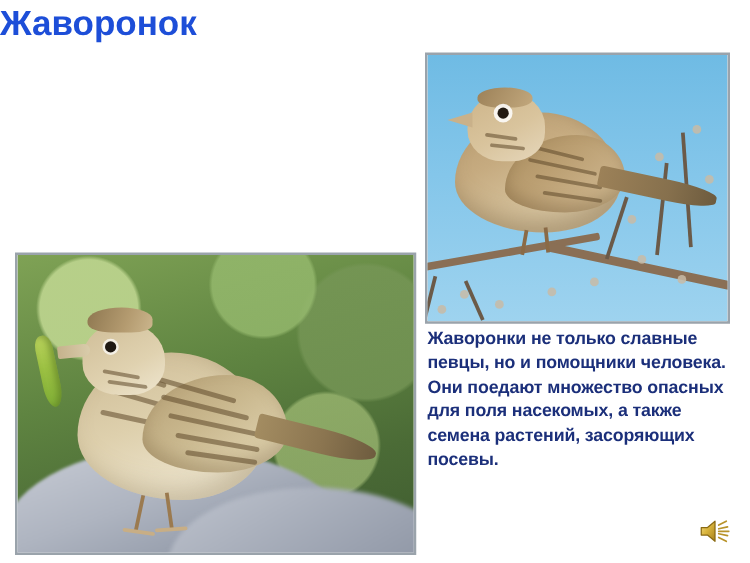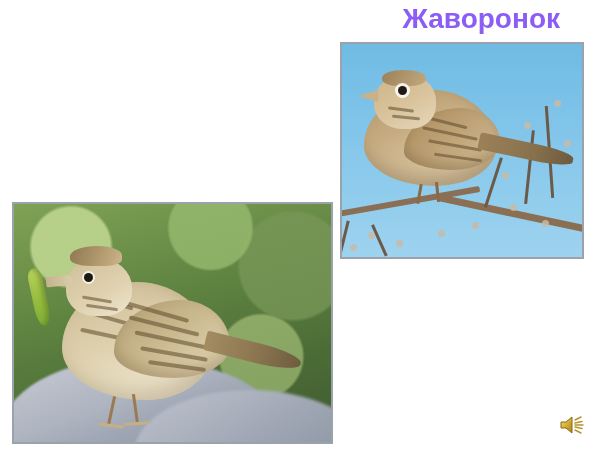--- a/index.html
+++ b/index.html
@@ -22,24 +22,24 @@
     height: 450px;
     background: #ffffff;
   }
 
   
   .slide-title {
     position: absolute;
     left: 0;
     top: 2px;
     width: 560px;
-    text-align: right;
+    text-align: left;
     font-size: 28px;
     font-weight: bold;
-    color: #8b5cf6;
+    color: #1d4ed8;
     letter-spacing: 0px;
     line-height: 34px;
     white-space: nowrap;
   }
 
   
   .body-text {
     position: absolute;
     color: #1b2f7a;
     font-weight: bold;
@@ -392,20 +392,21 @@
         <div class="eye"></div>
         <div class="leg" style="left:74px; top:158px; transform:rotate(12deg);"></div>
         <div class="leg" style="left:98px; top:156px; transform:rotate(-8deg);"></div>
         <div class="foot" style="left:62px; top:186px; transform:rotate(8deg);"></div>
         <div class="foot" style="left:88px; top:184px; transform:rotate(-4deg);"></div>
       </div>
 
     </div>
   </div>
 
+  <div class="body-text text-right">Жаворонки не только славные певцы, но и помощники человека. Они поедают множество опасных для поля насекомых, а также семена растений, засоряющих посевы.</div>
 
   <div class="sound-icon">
     <svg viewBox="0 0 28 26" width="28" height="26" aria-hidden="true">
       <defs>
         <linearGradient id="gold" x1="0" y1="0" x2="1" y2="1">
           <stop offset="0%" stop-color="#f3dd84"></stop>
           <stop offset="45%" stop-color="#d9b43c"></stop>
           <stop offset="100%" stop-color="#a8811d"></stop>
         </linearGradient>
       </defs>

